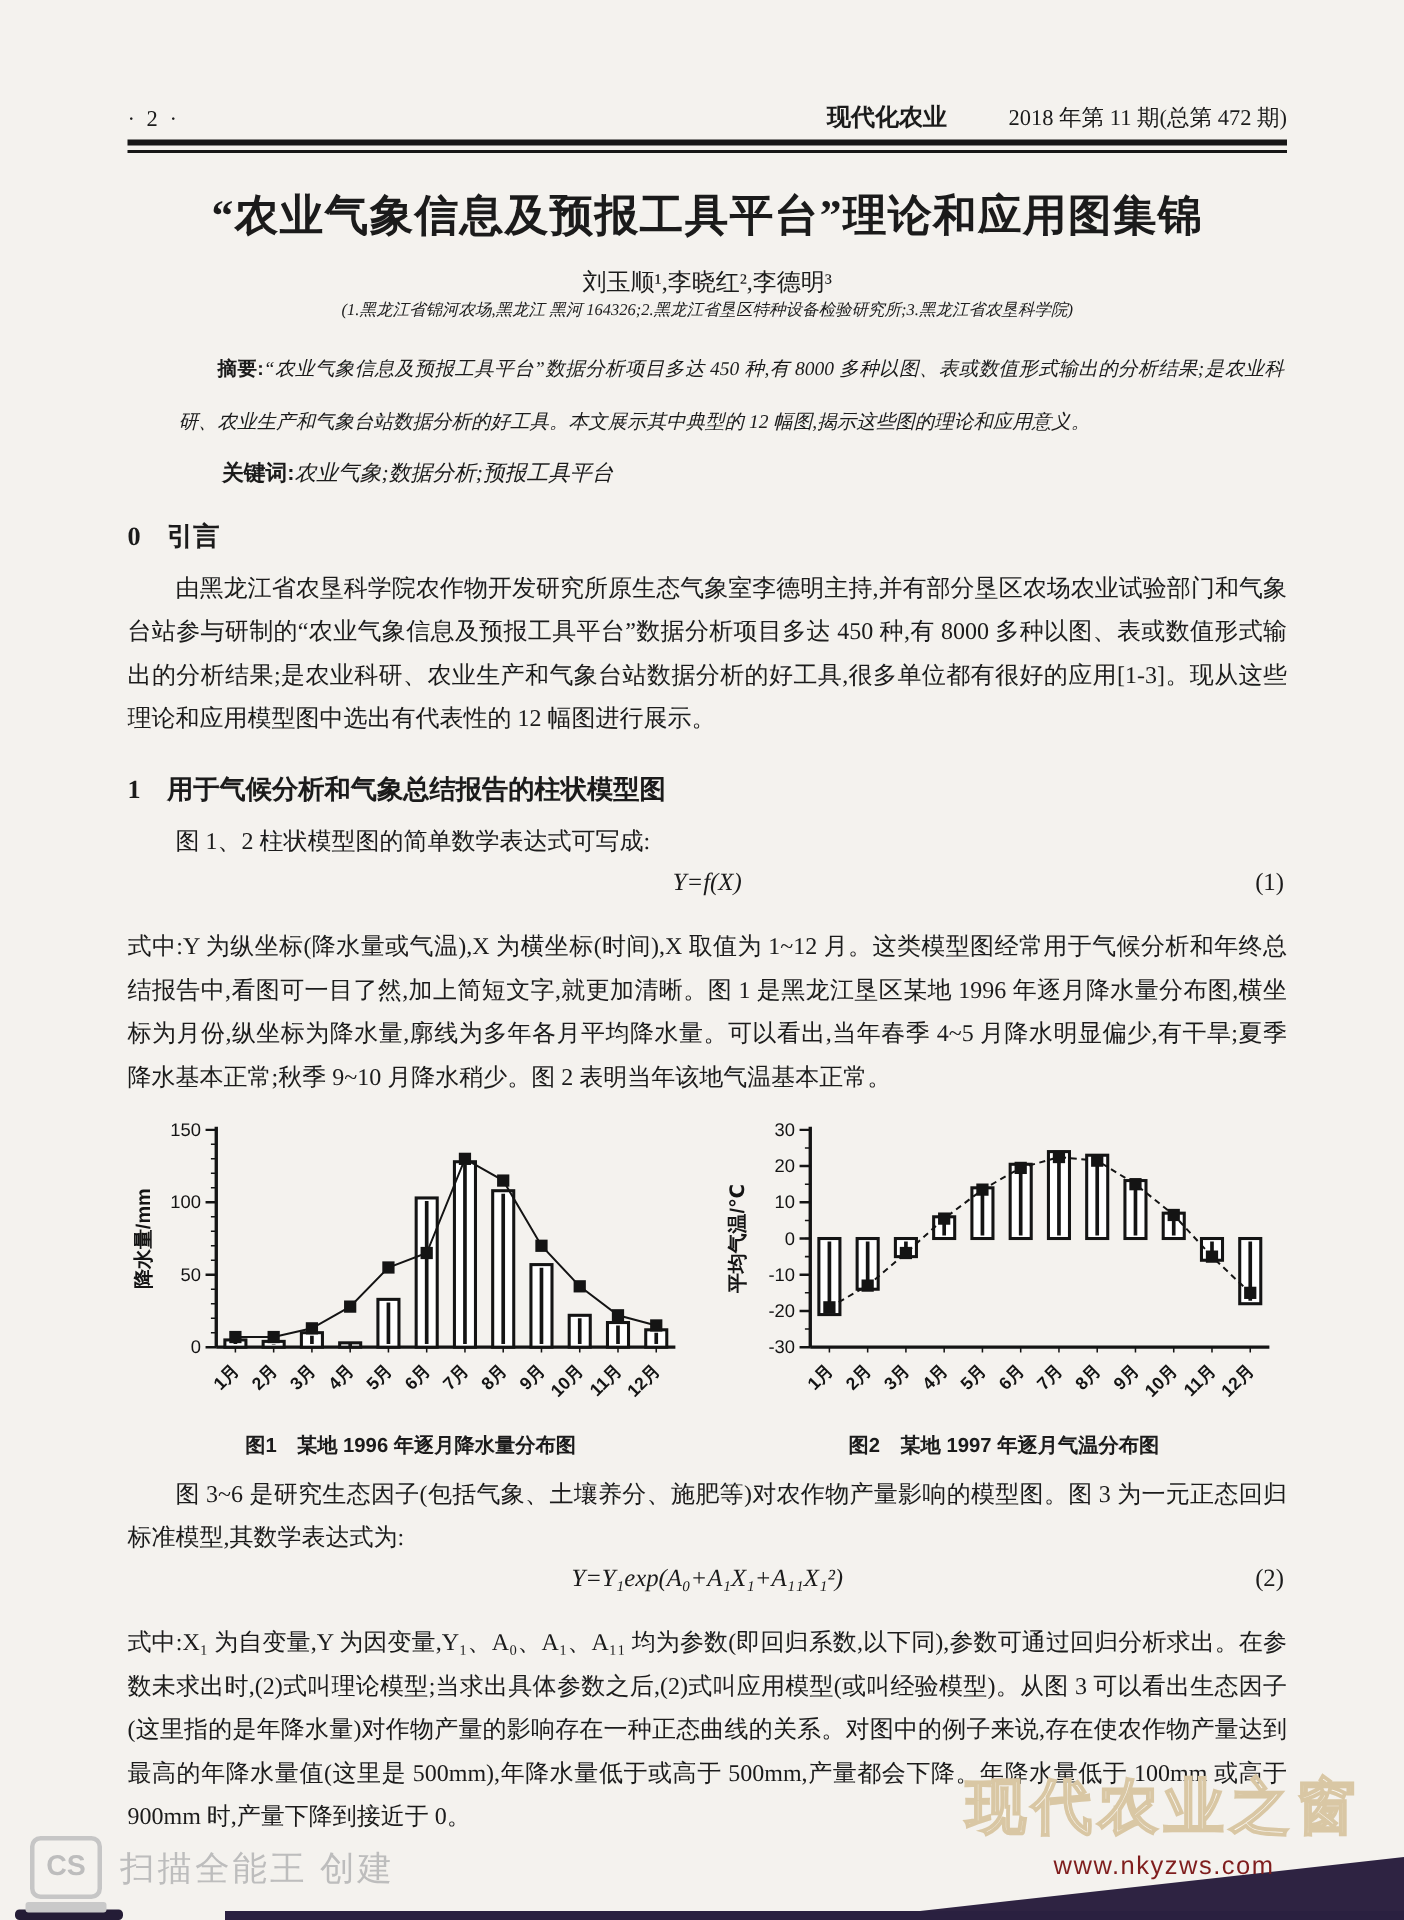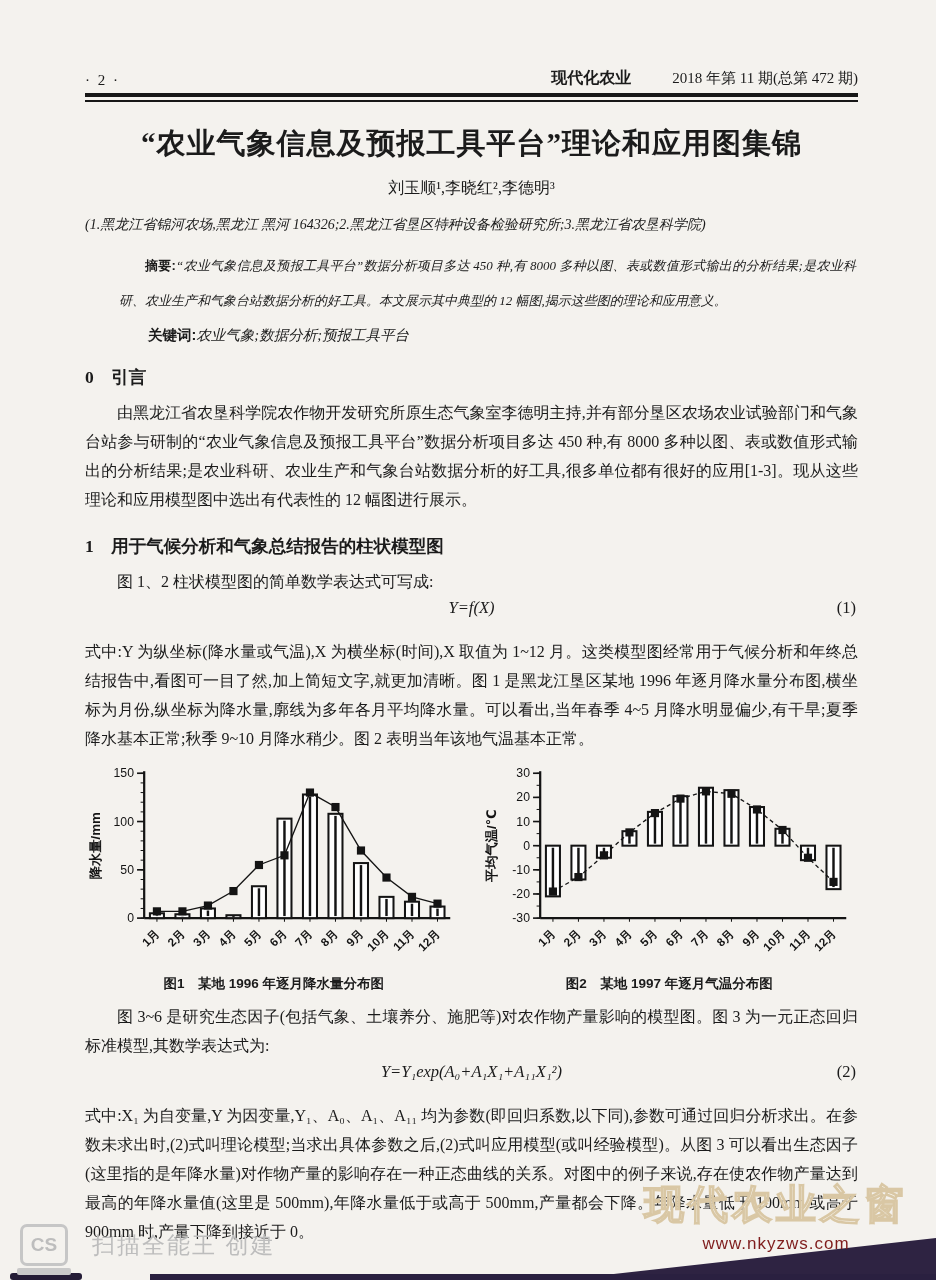--- a/index.html
+++ b/index.html
@@ -16,21 +16,21 @@
   
   .hdr{display:flex;justify-content:space-between;align-items:flex-end;font-size:15px;}
   .hdr .pnum{letter-spacing:2px;}
   .hdr .right{display:flex;gap:41px;align-items:baseline;}
   .hdr .journal{font-weight:bold;font-size:16px;}
   .rule{margin-top:4px;height:3px;border-top:4px solid #171717;border-bottom:2px solid #171717;}
 
   
   .title{margin-top:22px;text-align:center;font-size:29px;font-weight:bold;letter-spacing:1px;}
   .authors{margin-top:14px;text-align:center;font-size:16px;}
-  .affil{margin-top:17px;text-align:left;font-size:14px;font-style:italic;}
+  .affil{margin-top:0;text-align:center;font-size:11px;font-style:italic;}
 
   
   .abs{margin:14px 2px 0 34px;font-size:13px;line-height:35px;text-align:justify;font-style:italic;}
   .abs .lbl{font-style:normal;font-weight:bold;font-family:"Liberation Sans","DejaVu Sans",sans-serif;}
   .abs-first{text-indent:2em;}
   .kw{margin:8px 2px 0 34px;font-size:14.5px;text-indent:2em;font-style:italic;}
   .kw .lbl{font-style:normal;font-weight:bold;font-family:"Liberation Sans","DejaVu Sans",sans-serif;}
 
   
   .sech{margin-top:20px;font-family:Liberation Serif, serif;font-weight:bold;font-size:17.5px;}
@@ -40,21 +40,21 @@
   .frow .formula{position:absolute;left:0;right:0;text-align:center;font-style:italic;}
   .frow .fno{position:absolute;right:2px;top:0;font-style:normal;}
 
   
   .figs{display:flex;margin-top:8px;gap:18px;}
   .fig{width:50%;}
   .fig svg{width:100%;display:block;font-family:"Liberation Sans","DejaVu Sans",sans-serif;}
   .figcap{margin-top:0;text-align:center;font-family:"Liberation Sans","DejaVu Sans",sans-serif;font-weight:bold;font-size:13.5px;}
 
   
-  .scanner{position:absolute;left:20px;bottom:14px;display:flex;align-items:center;gap:24px;color:#bdbdbd;}
+  .scanner{position:absolute;left:20px;bottom:14px;display:flex;align-items:center;gap:12px;color:#bdbdbd;}
   .cs-logo{width:42px;height:36px;border:3px solid #c6c6c6;border-radius:7px;display:flex;align-items:center;justify-content:center;
     font-family:"Liberation Sans","DejaVu Sans",sans-serif;font-weight:bold;font-size:19px;color:#bdbdbd;position:relative;}
   .cs-logo::after{content:"";position:absolute;left:-6px;right:-6px;bottom:-12px;height:7px;background:#c9c9c9;border-radius:2px;}
   .scanner .sctext{font-family:"Liberation Sans","DejaVu Sans",sans-serif;font-size:23px;letter-spacing:2px;}
   .siteWm{position:absolute;right:28px;bottom:26px;text-align:center;font-family:"Liberation Sans","DejaVu Sans",sans-serif;}
   .siteWm .nm{font-size:40px;font-weight:bold;letter-spacing:4px;color:rgba(255,253,248,0.55);
     -webkit-text-stroke:1.3px #d9c7a4;text-stroke:1.3px #d9c7a4;}
   .siteWm .url{font-size:17px;color:#7f1d1d;letter-spacing:1px;margin-top:2px;}
   .bottomdeco{position:absolute;left:0;bottom:0;width:936px;height:60px;pointer-events:none;}
 </style>

